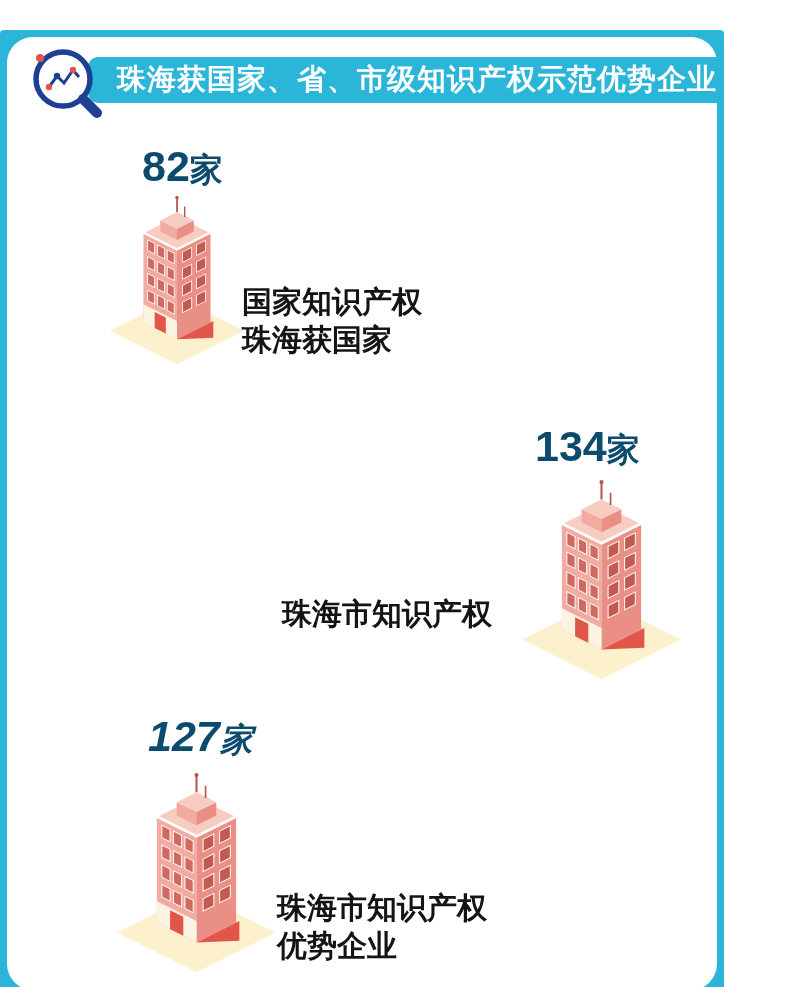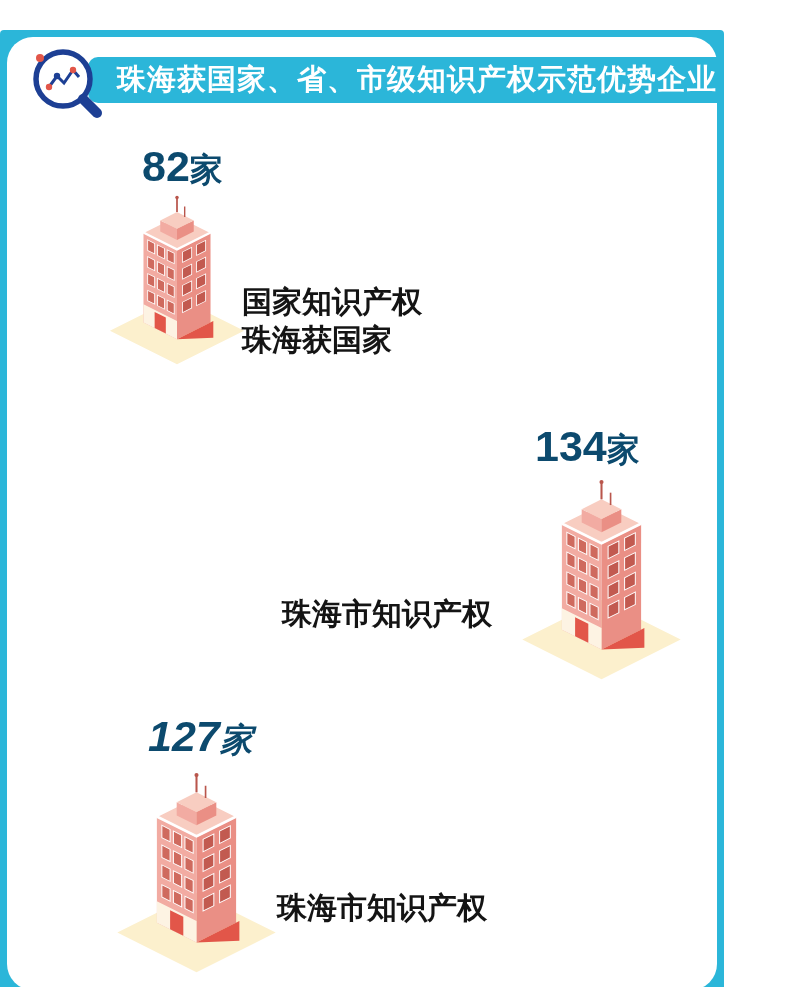--- a/index.html
+++ b/index.html
@@ -120,16 +120,17 @@
     </div>
 
     <div class="count" style="left:141px;top:678px;font-style:italic;">
       <span>127</span><span class="unit">家</span>
     </div>
     <svg class="bsvg" style="left:107px;top:728px;width:165px;height:208px;" viewBox="0 0 200 252">
       <use href="#building"></use>
     </svg>
     <div class="slabel" style="left:270px;top:852px;width:245px;">
       <div>珠海市知识产权</div>
+      <div>优势企业</div>
     </div>
 
   </div>
 </div>
 
 </body></html>

